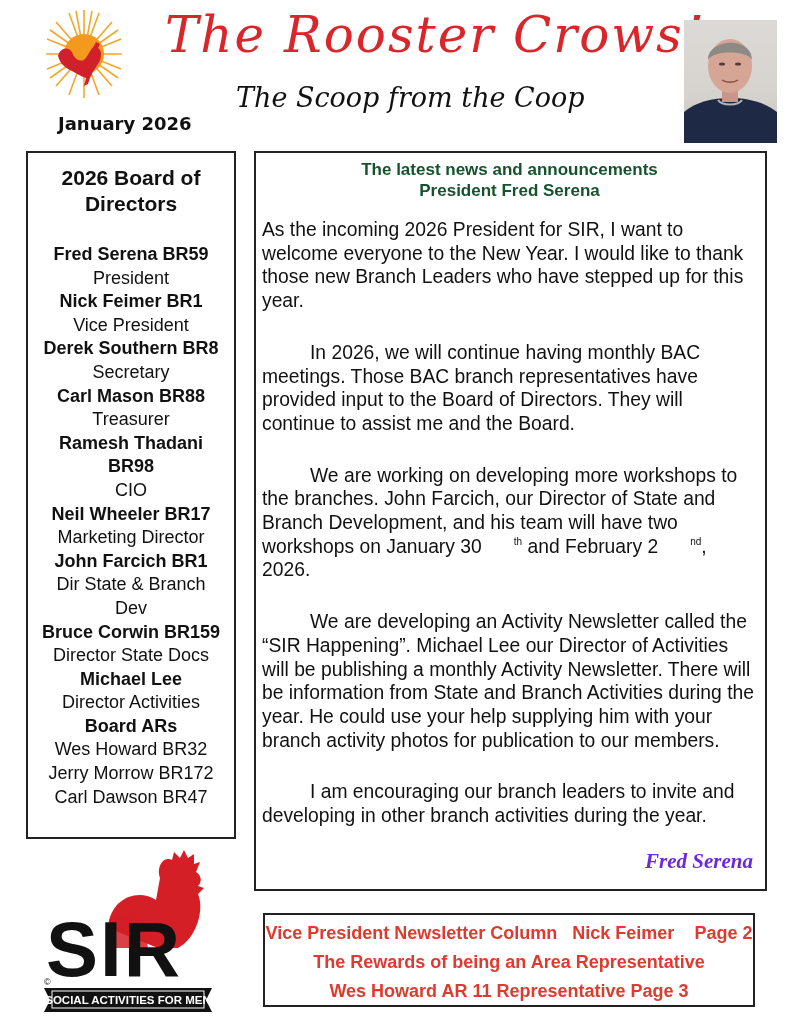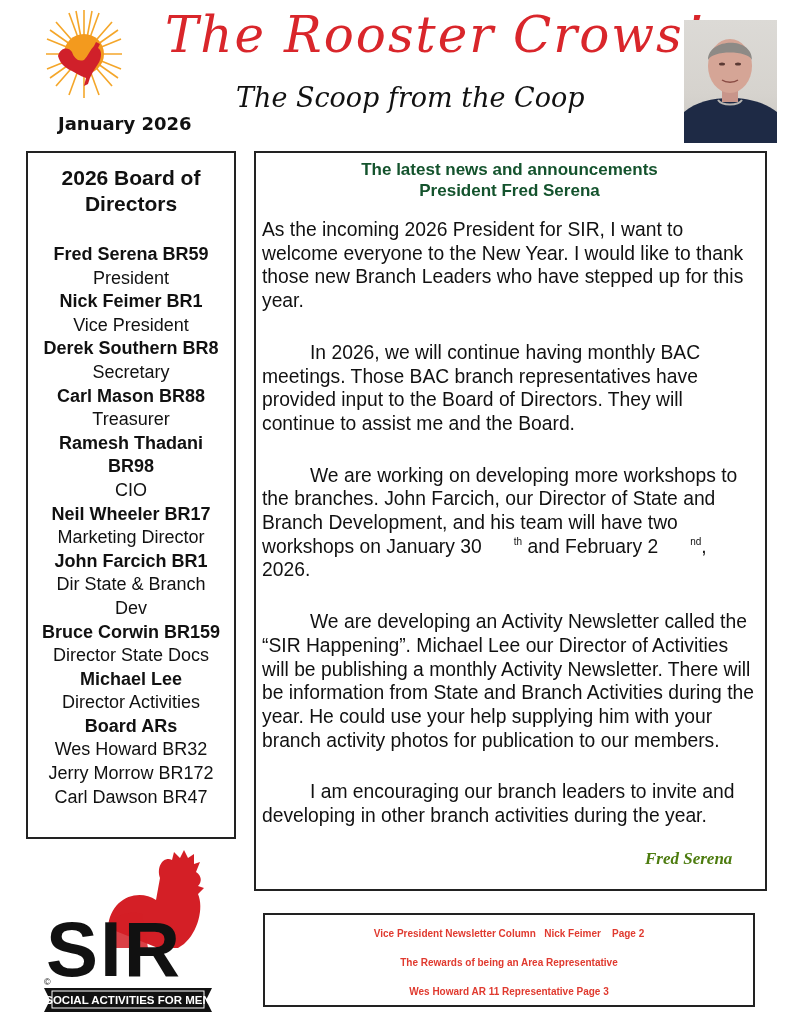--- a/index.html
+++ b/index.html
@@ -46,28 +46,28 @@
       border: 2px solid #222; padding: 6px 8px 0 6px;
     }
     .news-heading { text-align: center; color: #14532d; font-weight: bold; font-size: 17px; line-height: 21px; margin-bottom: 17px; }
     .news-body p { font-size: 19.3px; line-height: 23.7px; margin-bottom: 23.7px; }
     .news-body p.indent { text-indent: 48px; margin-top: 28px; }
     .news-body sup { font-size: 10px; vertical-align: super; line-height: 0; padding-left: 32px; }
     .news-body p.last { margin-bottom: 0; position: relative; }
     .signature {
       position: absolute; right: 30px; top: 841px;
       font-family: "Liberation Serif", serif; font-style: italic; font-weight: bold;
-      font-size: 17px; color: #4d7c0f;
+      font-size: 21px; color: #6d28d9;
     }
 
     
     .contents-box {
       position: absolute; left: 263px; top: 913px; width: 492px; height: 94px;
       border: 2px solid #222; text-align: center; color: #e03a2f; font-weight: bold;
-      font-size: 10px; padding-top: 4px;
+      font-size: 18px; padding-top: 4px;
     }
     .contents-box div { line-height: 29px; white-space: pre; }
 
     
     .sir-logo { position: absolute; left: 38px; top: 848px; width: 180px; height: 165px; }
   </style>
 </head>
 <body>
 
 <svg class="sun-logo" viewBox="0 0 80 92">

